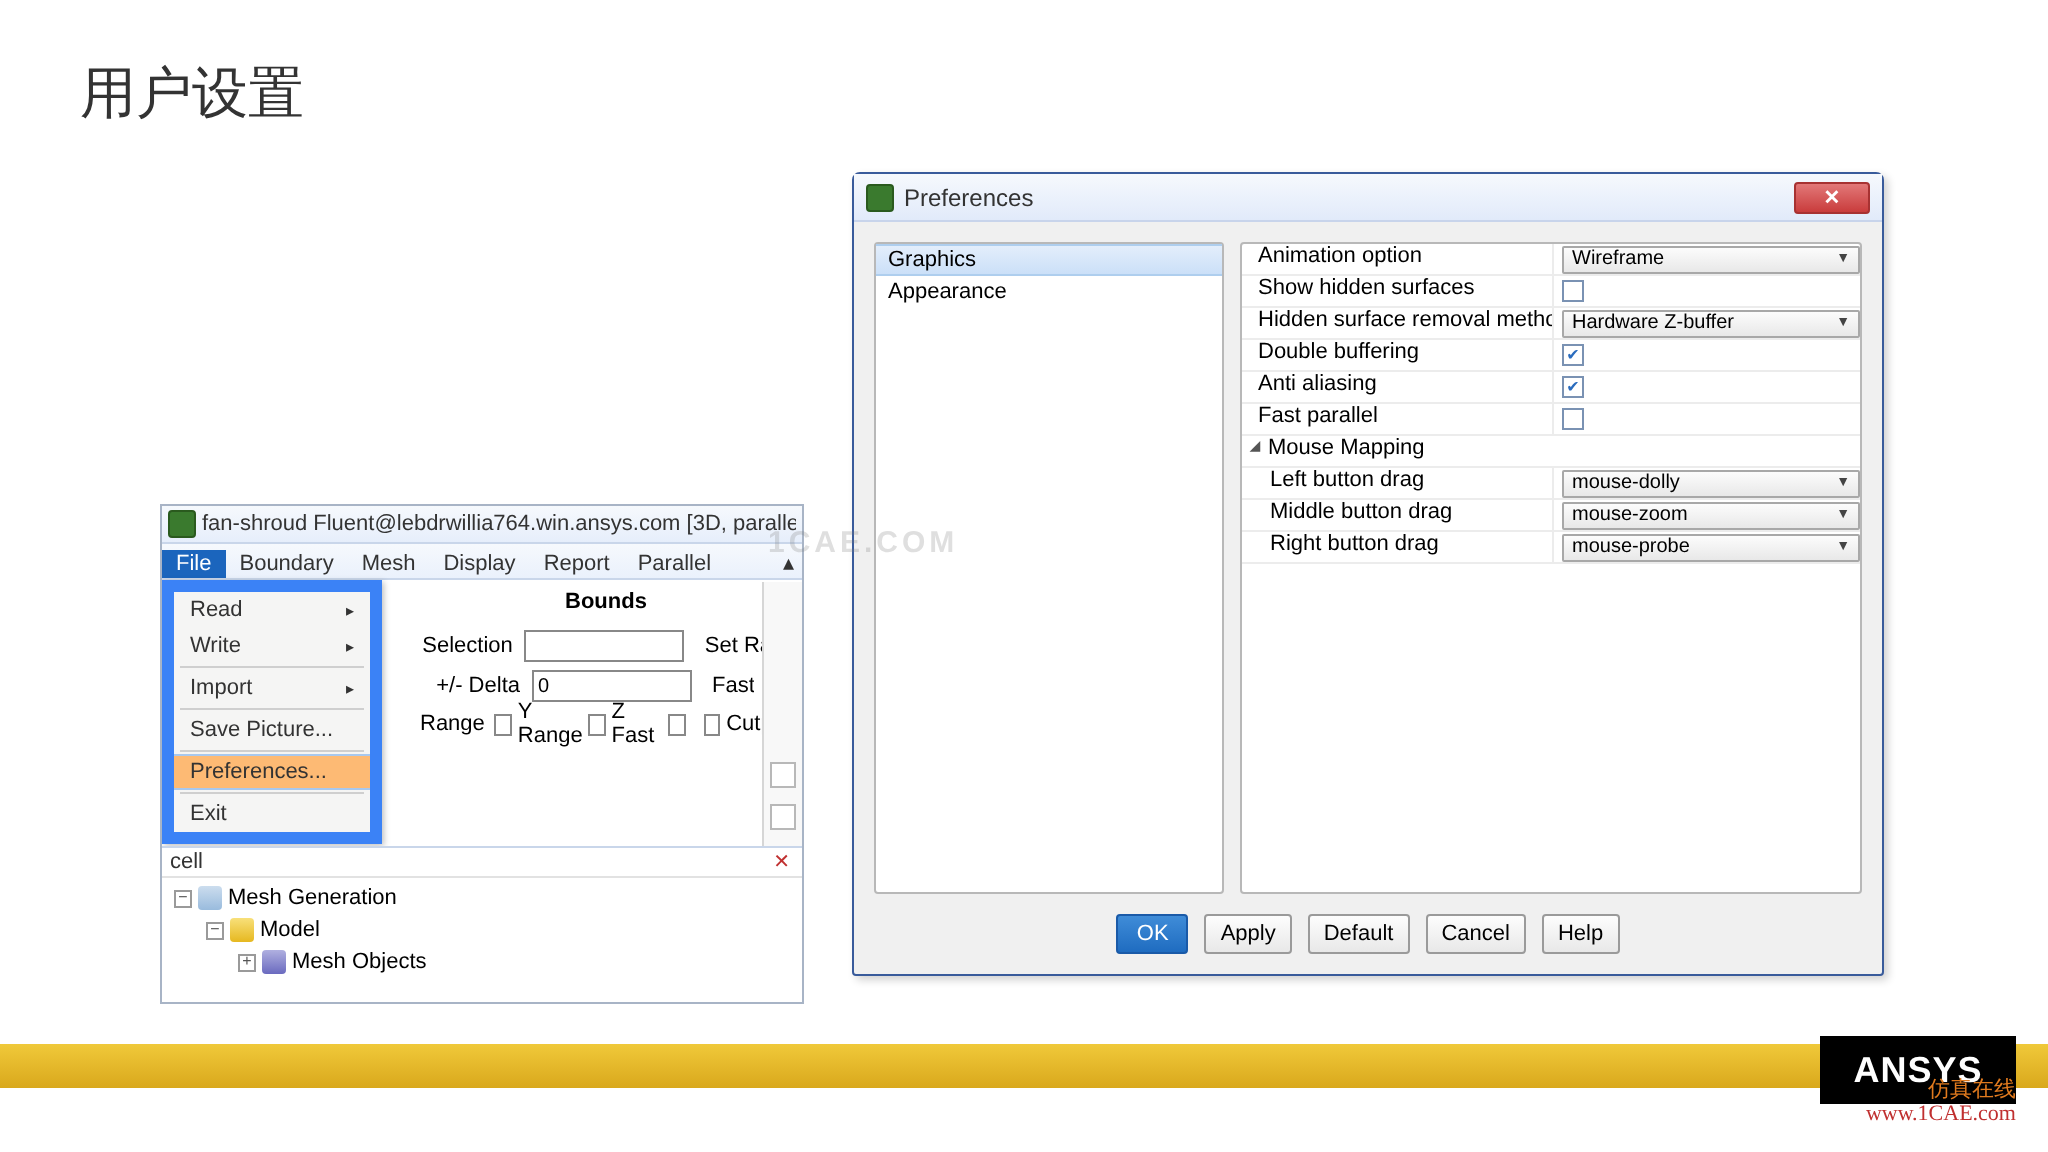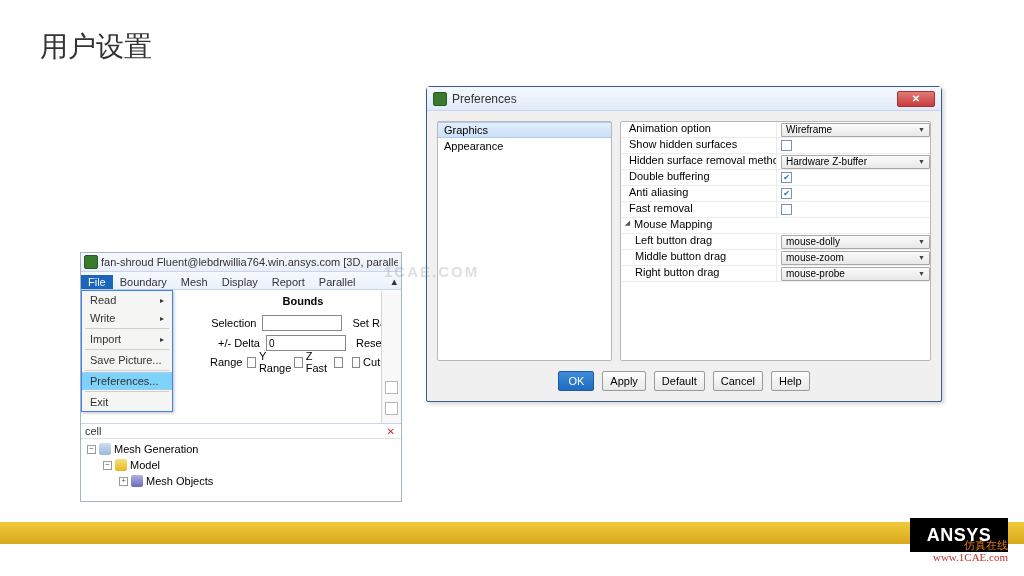--- a/index.html
+++ b/index.html
@@ -91,34 +91,34 @@
     padding: 1px 7px;
     color: #333;
   }
   .menubar .mi.active {
     background: #1b65bd;
     color: #fff;
   }
   .dropdown {
     position: absolute;
     left: 0; top: 37px;
-    width: 92px;
+    width: 110px;
     background: #f5f5f4;
-    border: 1px solid #3b82f6;
+    border: 6px solid #3b82f6;
     box-shadow: 1px 1px 3px rgba(0,0,0,0.25);
   }
   .dropdown .di {
     height: 18px;
     display: flex; align-items: center;
     padding: 0 8px;
     color: #333;
   }
   .dropdown .di .arrow { margin-left: auto; font-size: 8px; }
   .dropdown .di.selected {
-    background: #7dd3fc;
+    background: #fdba74;
     border-top: 1px solid #a8c8ee;
     border-bottom: 1px solid #a8c8ee;
   }
   .dropdown .sep {
     height: 1px; background: #cfcfcf;
     margin: 1px 3px;
   }
 
   .bounds-panel {
     position: absolute;
@@ -178,21 +178,21 @@
     border-left: 1px solid #d6d6d6;
     display: flex; flex-direction: column; align-items: center;
     padding-top: 90px; gap: 8px;
   }
   .iconbar .ib { width: 13px; height: 13px; border: 1px solid #b8b8b8; background: #fff; }
 
   
   .pref-dialog {
     position: absolute;
     left: 426px; top: 86px;
-    width: 516px; height: 316px;
+    width: 516px; height: 402px;
     border: 1px solid #395b9b;
     border-radius: 4px 4px 2px 2px;
     background: #f0f0f0;
     box-shadow: 2px 2px 4px rgba(0,0,0,0.18);
   }
   .pref-titlebar {
     height: 24px;
     background: linear-gradient(#f6f9fd, #e1eafa);
     border-bottom: 1px solid #c8d4eb;
     display: flex; align-items: center; padding: 0 6px;
@@ -354,21 +354,21 @@
   <div class="bounds-panel">
     <div class="bounds-title">Bounds</div>
     <div class="bounds-row">
       <label>Selection</label>
       <input class="in" value="" style="">
       <span class="btxt">Set Range</span>
     </div>
     <div class="bounds-row">
       <label>+/- Delta</label>
       <input class="in" value="0" style="">
-      <span class="btxt">Rese</span>
+      <span class="btxt">Fast</span>
     </div>
     <div class="rangerow">
       <span style="margin-right:2px">Range</span>
       <span class="ck"></span>
       <span>Y Range</span>
       <span class="ck"></span>
       <span>Z Fast</span>
       <span class="ck" style="margin-left:3px"></span>
       <span class="ck" style="margin-left:6px"></span>
       <span>Cutplan</span>
@@ -449,21 +449,21 @@
             <span class="chk">✔</span>
           </div>
       </div>
       <div class="prop-row">
         <div class="lbl">Anti aliasing</div>
         <div class="val">
             <span class="chk">✔</span>
           </div>
       </div>
       <div class="prop-row">
-        <div class="lbl">Fast removal</div>
+        <div class="lbl">Fast parallel</div>
         <div class="val">
             <span class="chk"></span>
           </div>
       </div>
       <div class="prop-row group">
         <span class="expnode">◢</span>
         <div class="lbl" style="flex:1;padding-left:2px">Mouse Mapping</div>
       </div>
       <div class="prop-row">
         <div class="lbl sub">Left button drag</div>

